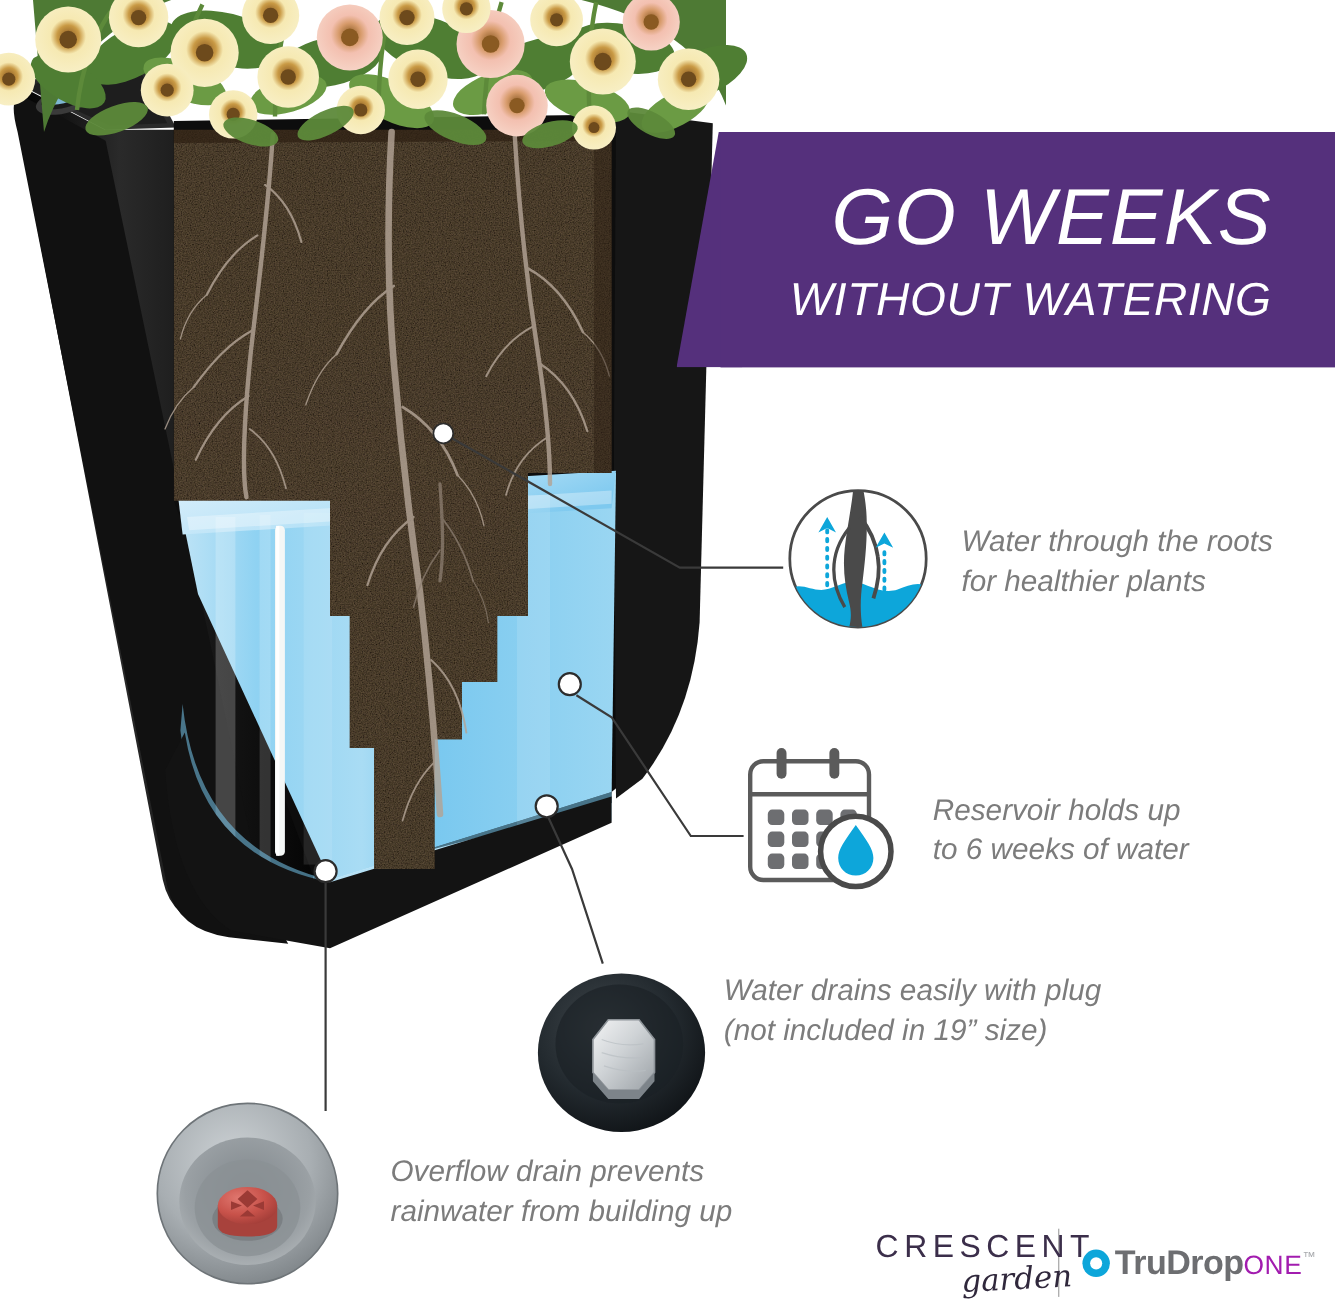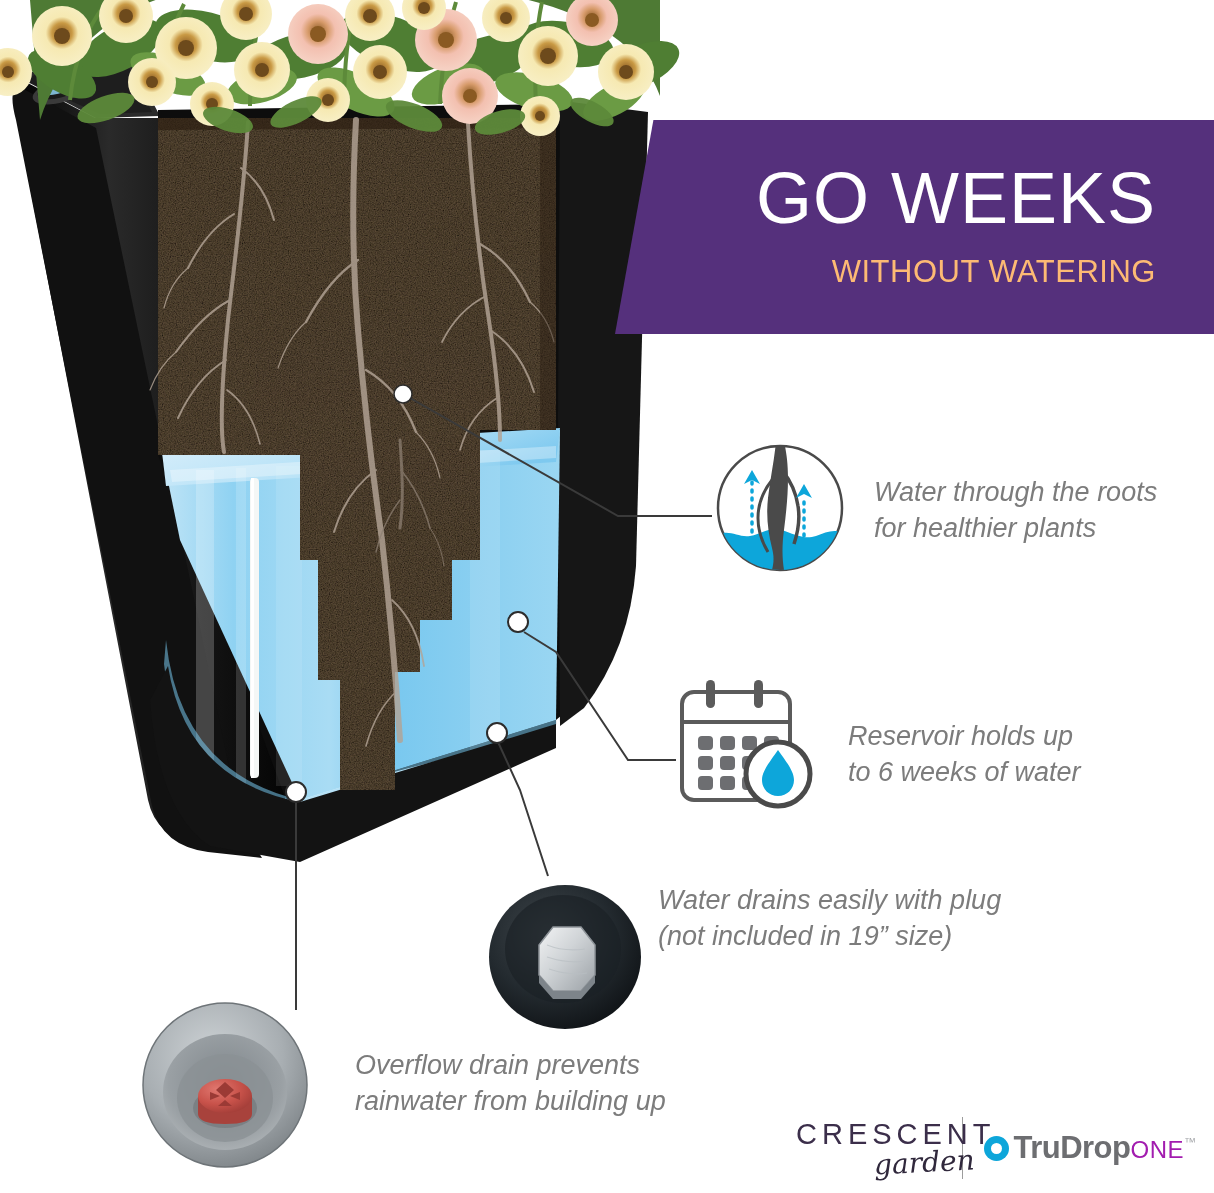--- a/index.html
+++ b/index.html
@@ -20,20 +20,21 @@
 
   
   .banner {
     position: absolute;
     left: 655px;
     top: 120px;
     width: 559px;
     height: 214px;
     background: #55307C;
     z-index: 6;
+    font-style: italic;
   }
   .banner-wedge {
     position: absolute;
     left: 615px;
     top: 120px;
     width: 60px;
     height: 214px;
     background: #55307C;
     clip-path: polygon(64% 0%, 100% 0%, 100% 100%, 0% 100%);
     z-index: 5;
@@ -51,22 +52,22 @@
   }
   .banner-line1 {
     color: #ffffff;
     font-size: 72px;
     line-height: 80px;
     font-weight: 400;
     letter-spacing: 1px;
     white-space: nowrap;
   }
   .banner-line2 {
-    color: #fdba74;
-    font-size: 31px;
+    color: #ffffff;
+    font-size: 42px;
     line-height: 48px;
     font-weight: 300;
     letter-spacing: 0.5px;
     white-space: nowrap;
     margin-top: 10px;
   }
 
   
   .planter-wrap {
     position: absolute;

